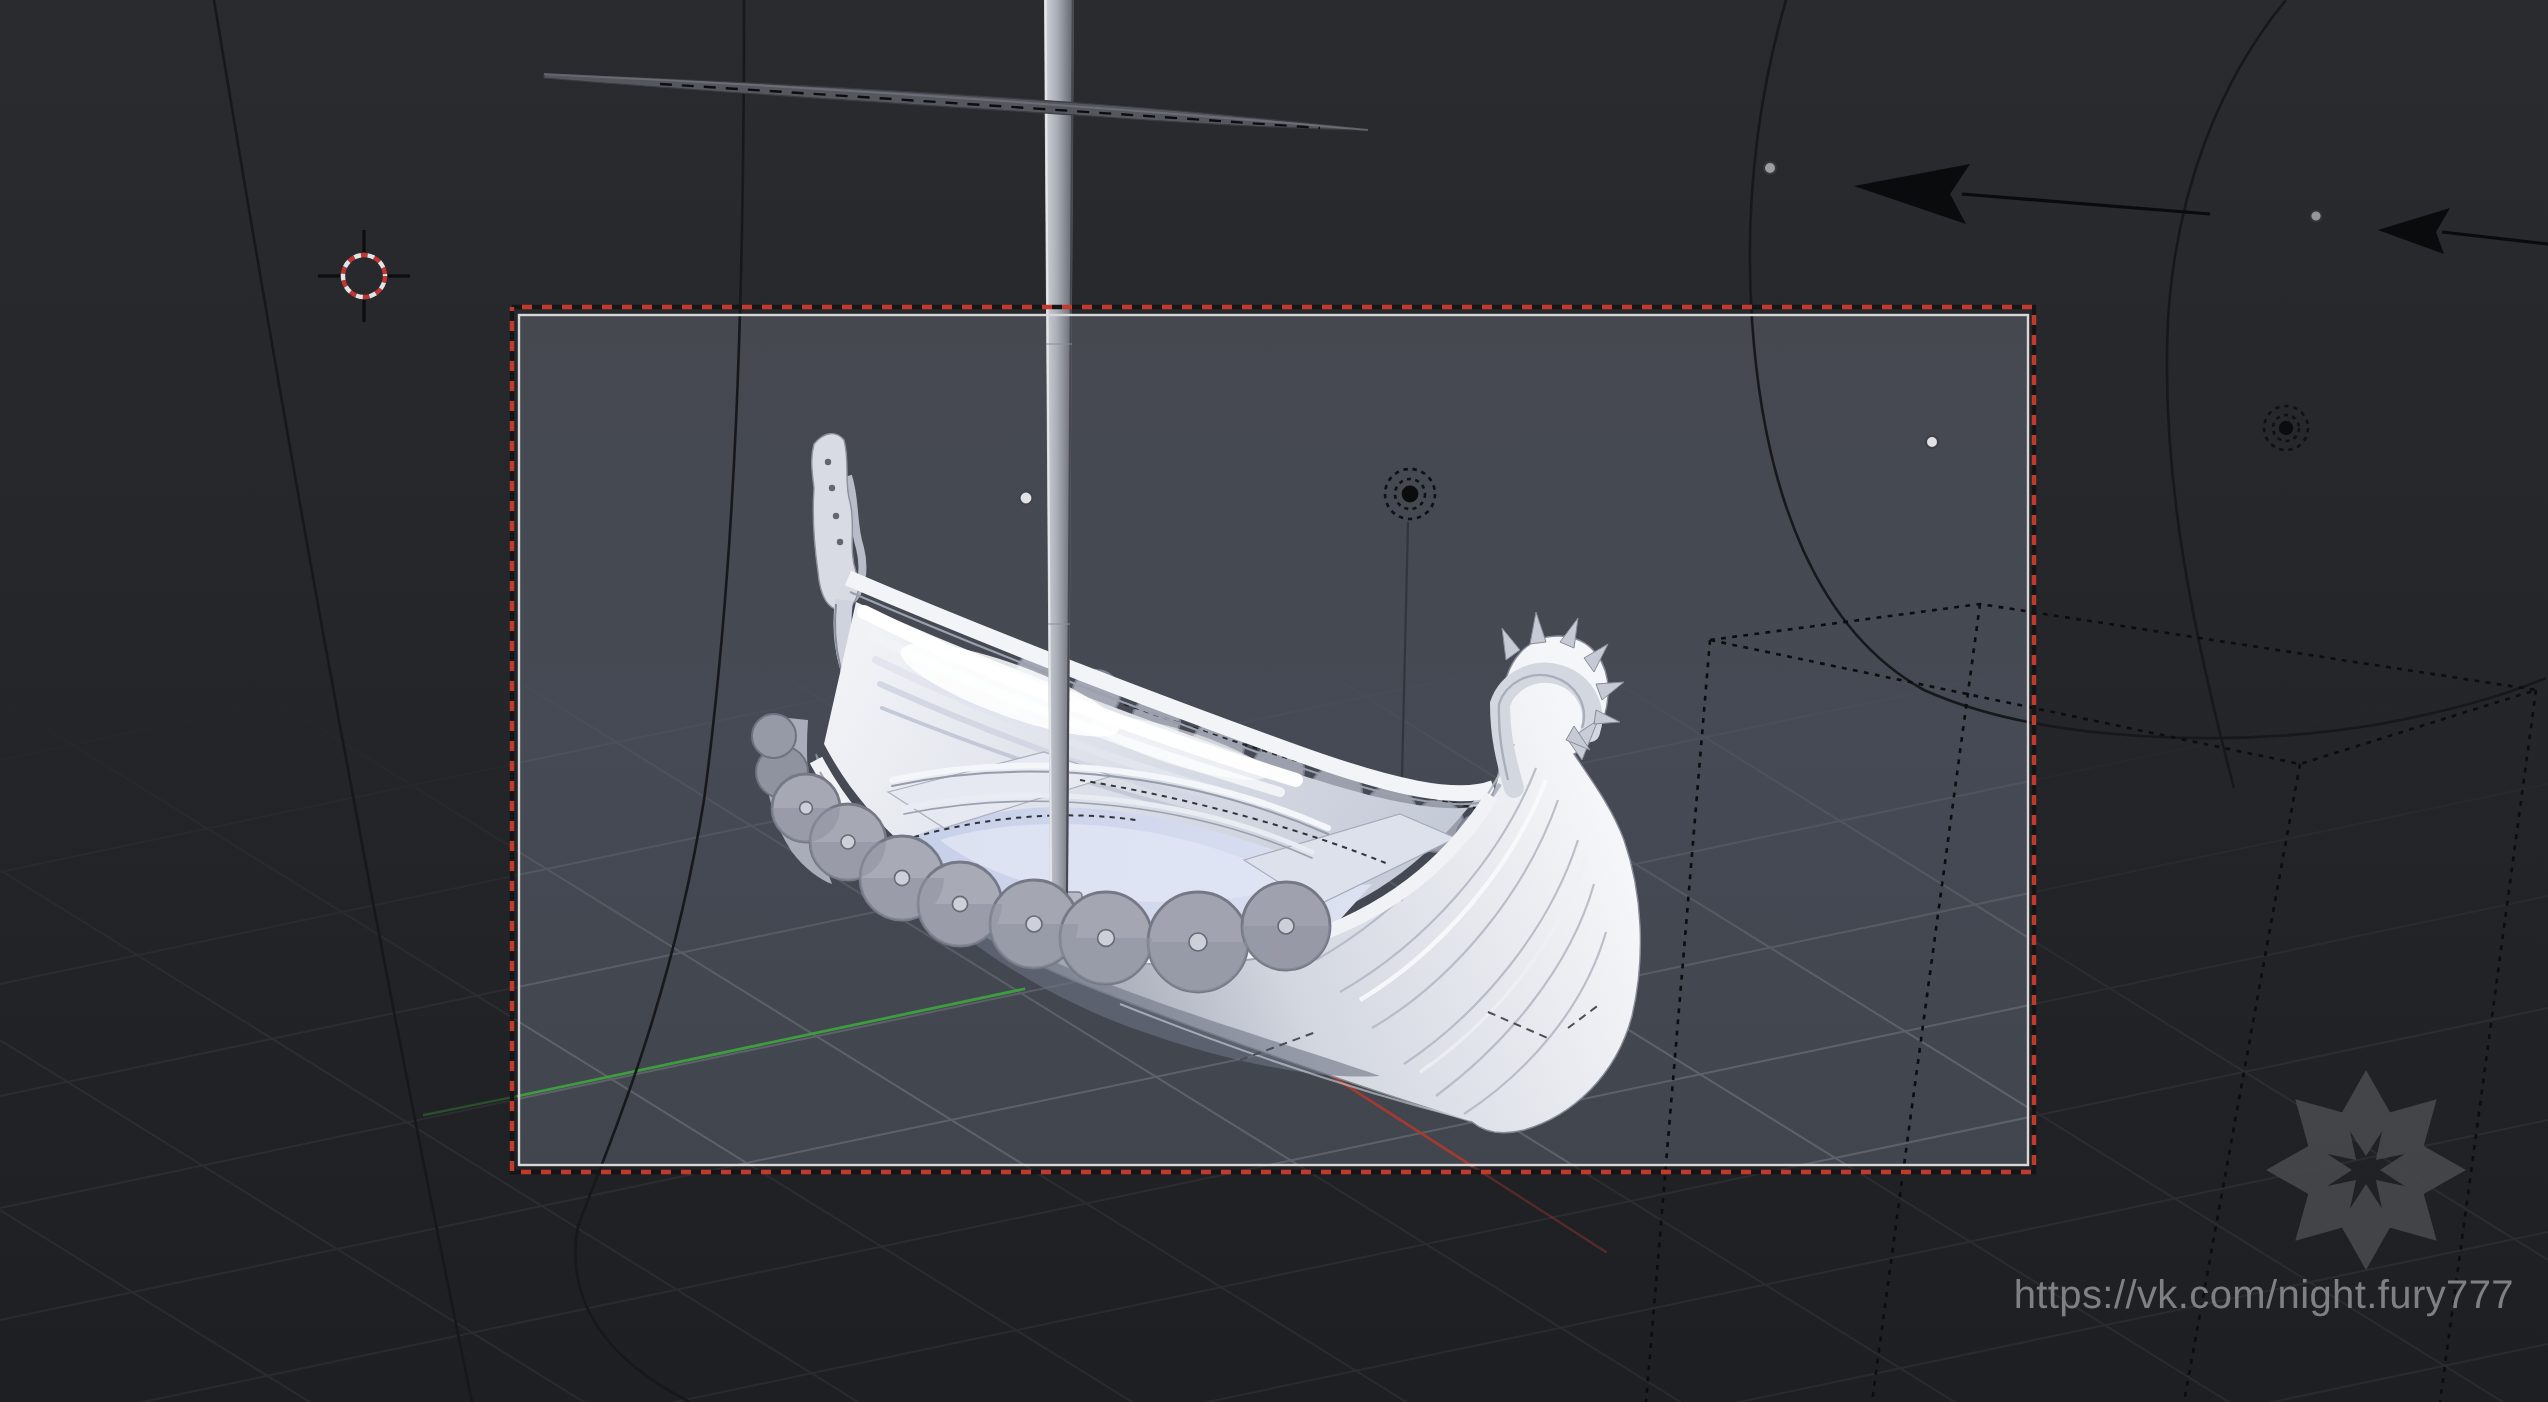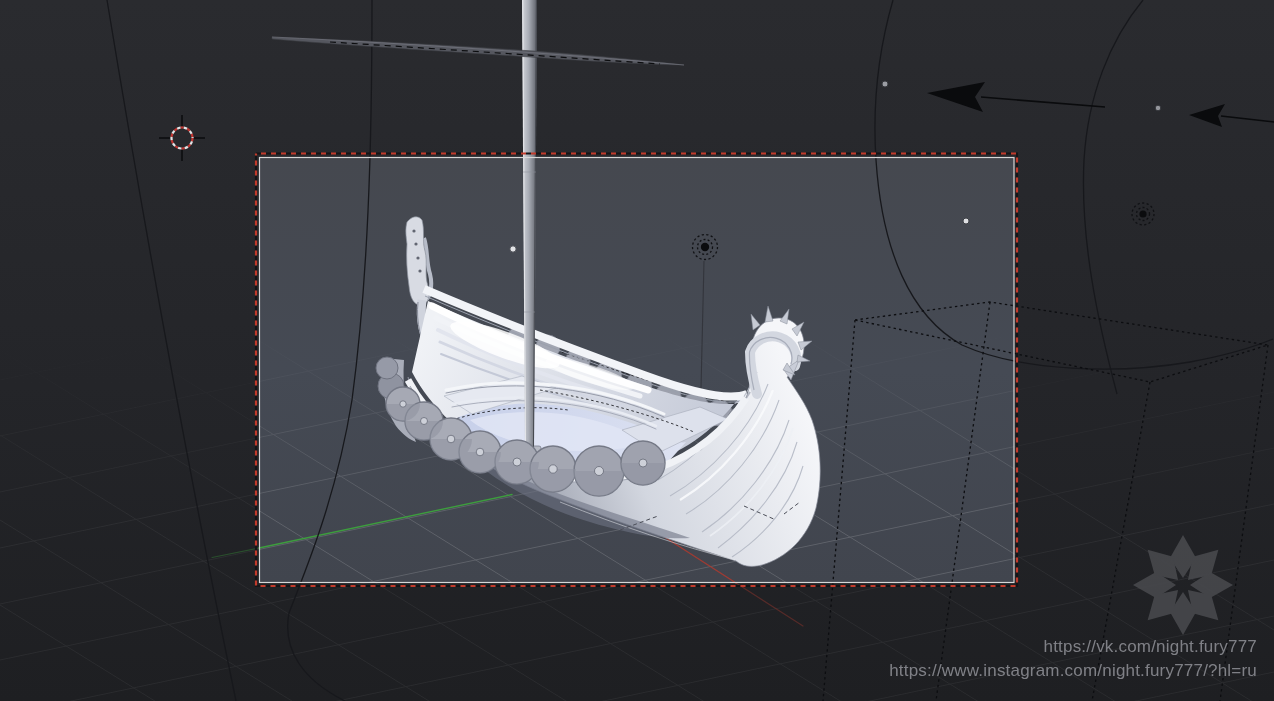--- a/index.html
+++ b/index.html
@@ -1,20 +1,20 @@
 <!DOCTYPE html>
 <html><head>
 <meta charset="utf-8">
 <style>
   html,body{margin:0;padding:0;background:#141416;}
   .stage{position:relative;width:1274px;height:701px;overflow:hidden;
          font-family:"Liberation Sans",sans-serif;background:#26272b;}
   .stage svg.scene{position:absolute;left:0;top:0;}
   .wm{position:absolute;right:17px;text-align:center;color:#85868c;
-      font-size:17px;letter-spacing:.2px;white-space:nowrap;opacity:.95;}
+      font-size:20px;letter-spacing:.2px;white-space:nowrap;opacity:.95;}
   .wm1{top:637px;}
   .wm2{top:661px;}
 </style>
 </head>
 <body>
 
 <div class="stage">
 <svg class="scene" width="1274" height="701" viewBox="0 0 1274 701">
   <defs>
     <linearGradient id="bgOuter" x1="0" y1="0" x2="0" y2="701" gradientUnits="userSpaceOnUse">
@@ -327,14 +327,13 @@
   </g>
 
   <g fill="none">
     <rect x="256" y="153.5" width="761" height="432.5" stroke="#151517" stroke-width="2.2" stroke-dasharray="5,5"></rect>
     <rect x="256" y="153.5" width="761" height="432.5" stroke="#c23a2b" stroke-width="2.2" stroke-dasharray="5,5" stroke-dashoffset="5"></rect>
     <rect x="259.5" y="157.5" width="754.5" height="425" stroke="#d8d8d8" stroke-width="1.2"></rect>
   </g>
 </svg>
 
 <div class="wm wm1">https://vk.com/night.fury777</div>
-<div class="wm wm2">https://www.instagram.com/night.fury777/?hl=ru</div>
 </div>
 
 </body></html>

